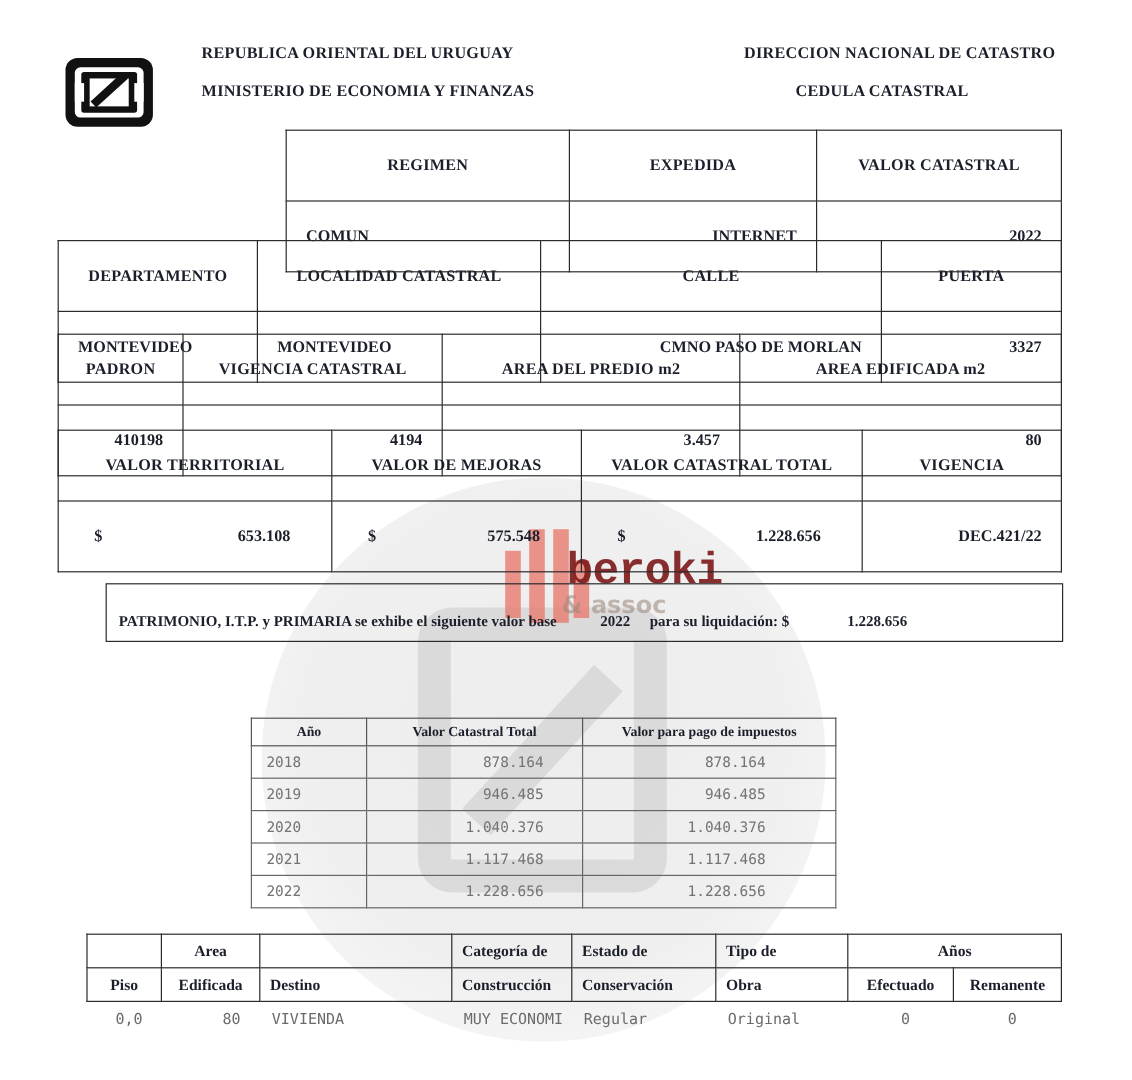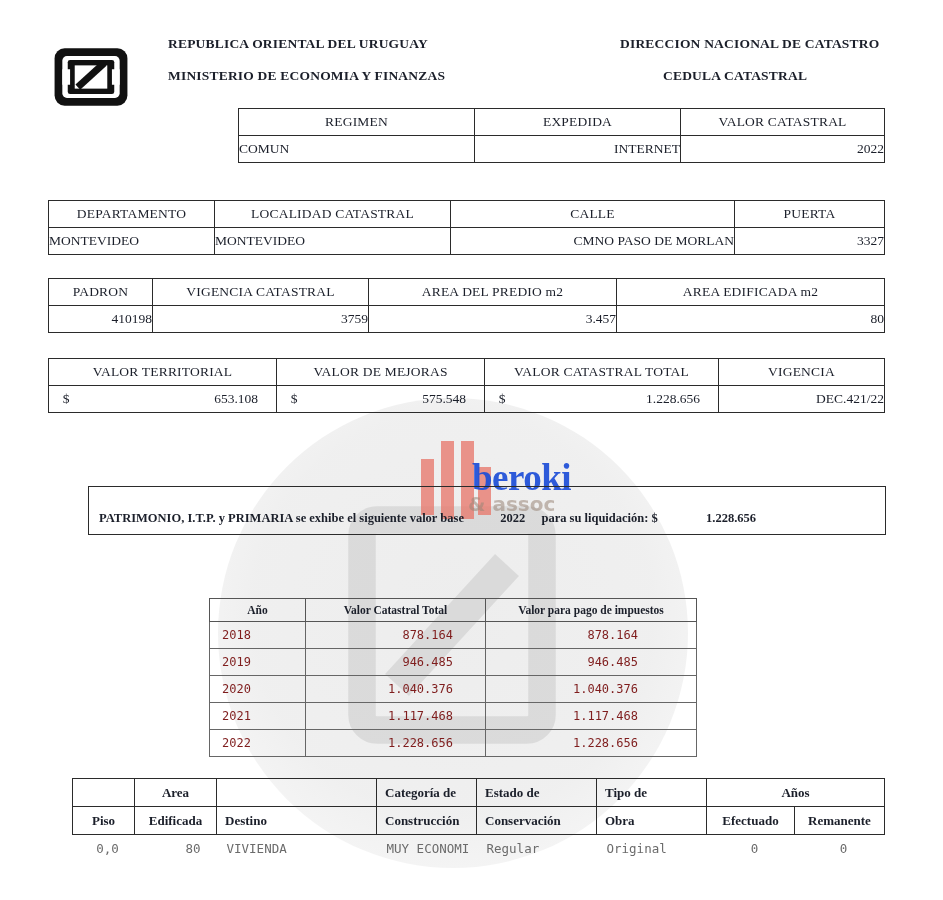--- a/index.html
+++ b/index.html
@@ -68,25 +68,25 @@
     display: block;
   }
   .wm-bars i:nth-child(1) { left: 1px;  height: 72%; top: 18px; }
   .wm-bars i:nth-child(2) { left: 21px; height: 100%; top: 0; }
   .wm-bars i:nth-child(3) { left: 41px; height: 100%; top: 0; }
   .wm-bars i:nth-child(4) { left: 58px; height: 62%; top: 26px; }
   .wm-word {
     position: absolute;
     left: 472px;
     top: 456px;
-    font-family: Liberation Serif, serif;
+    font-family: Liberation Mono, monospace;
     font-size: 37px;
     font-weight: 700;
     letter-spacing: -0.5px;
-    color: #1d4ed8;
+    color: #7f1d1d;
     opacity: .92;
   }
   .wm-sub {
     position: absolute;
     left: 468px;
     top: 492px;
     font-family: "DejaVu Sans", sans-serif;
     font-size: 20px;
     font-weight: 700;
     color: #9a8678;
@@ -118,23 +118,23 @@
 
   
   table.doc {
     position: absolute;
     border-collapse: collapse;
     background: transparent;
     table-layout: fixed;
   }
   table.doc td {
     border: 1.3px solid #2b2b2b;
-    font-weight: normal;
+    font-weight: bold;
     font-size: 13.5px;
-    padding: 0;
+    padding: 16px;
     height: 26px;
     vertical-align: middle;
     white-space: nowrap;
     overflow: hidden;
   }
   td.hd { text-align: center; letter-spacing: .2px; }
   td.ctr { text-align: right; margin-top: 32px; }
   td.lft { text-align: left; padding-left: 14px; }
   td.val-row { height: 30px; }
 
@@ -197,21 +197,21 @@
     height: 22px;
     padding: 0;
     text-align: center;
   }
   table.years td {
     border: 1.2px solid #666;
     height: 26px;
     padding: 0;
     font-family: "DejaVu Sans Mono", "Liberation Mono", monospace;
     font-size: 12px;
-    color: #7f1d1d;
+    color: #737373;
   }
   table.years td.y    { text-align: left;  padding-left: 12px; }
   table.years td.n    { text-align: right; padding-right: 32px; }
   table.years td.n2   { text-align: right; padding-right: 58px; }
   .yc1 { width: 96px; }
   .yc2 { width: 180px; }
 
   
   table.bottom {
     position: absolute;
@@ -340,21 +340,21 @@
         </colgroup>
       <tbody>
         <tr>
           <td class="hd">PADRON</td>
           <td class="hd">VIGENCIA CATASTRAL</td>
           <td class="hd">AREA DEL PREDIO m2</td>
           <td class="hd">AREA EDIFICADA m2</td>
         </tr>
         <tr>
           <td class="ctr val-row">410198</td>
-          <td class="ctr val-row">3759</td>
+          <td class="ctr val-row">4194</td>
           <td class="ctr val-row">3.457</td>
           <td class="ctr val-row">80</td>
         </tr>
       </tbody>
     </table>
 
     <table class="doc" id="tbl-valores">
       <colgroup>
           <col style="width:228px">
           <col style="width:208px">

